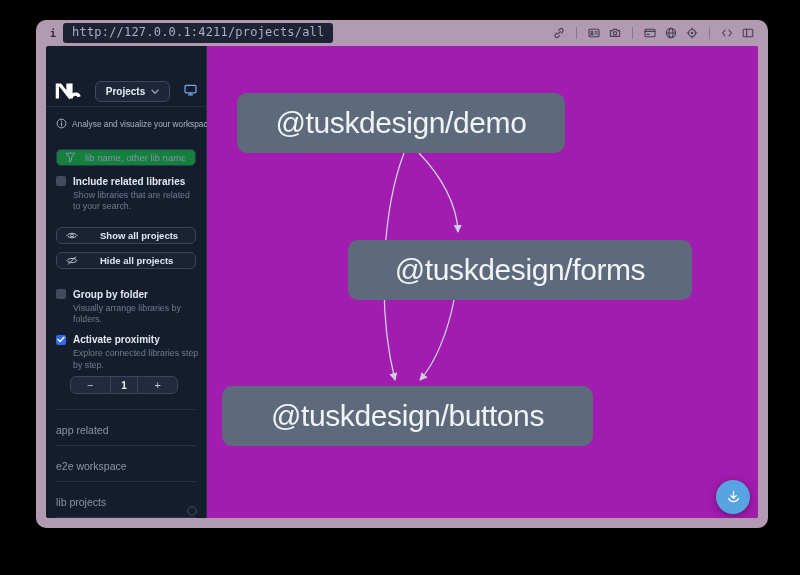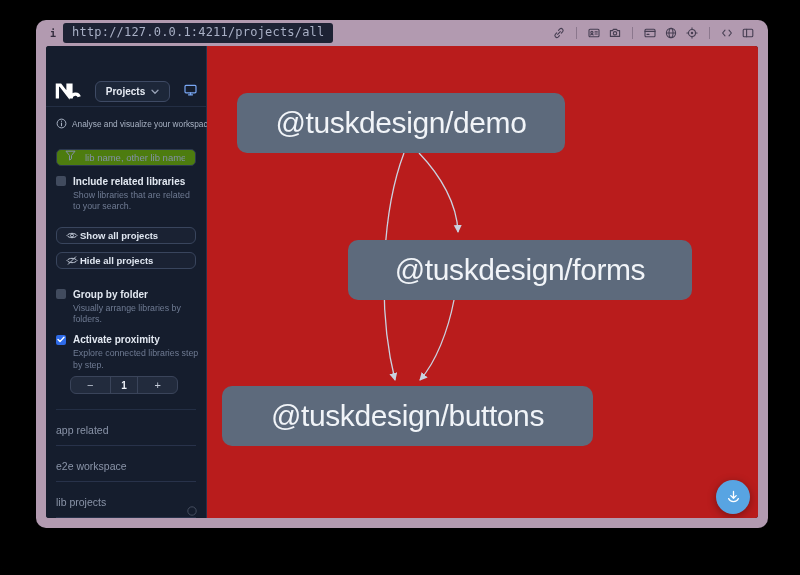--- a/index.html
+++ b/index.html
@@ -33,56 +33,56 @@
   .sb-header{height:36px;box-sizing:border-box;border-bottom:1px solid #232e44;display:flex;align-items:center;padding:0 9px;margin-top:32px;}
   .nx-logo{flex-shrink:0;cursor:default;}
   .proj-btn{
     margin:0 auto;display:flex;align-items:center;gap:6px;background:#1d2739;border:1px solid #3e4a64;
     border-radius:6px;padding:4px 10px;color:#e7ecf4;font-size:10px;font-weight:600;cursor:pointer;font-family:inherit;
   }
   .monitor-btn{flex-shrink:0;background:none;border:none;padding:0;cursor:pointer;}
   .tagline{display:flex;gap:5px;align-items:flex-start;margin:12px 10px 0;color:#a9b3c4;font-size:8.3px;white-space:nowrap;}
   .tagline svg{flex-shrink:0;margin-top:-1px;}
   .search{
-    margin:20px 10px 0;height:21px;box-sizing:border-box;display:flex;gap:7px;
-    background:#4d7c0f;border:1px solid #2c3850;border-radius:5px;padding:0 8px;
+    margin:20px 10px 0;height:21px;box-sizing:border-box;display:flex;align-items:center;gap:7px;
+    background:#15803d;border:1px solid #2c3850;border-radius:5px;padding:0 8px;
   }
   .search input{
     flex:1;min-width:0;background:transparent;border:none;outline:none;color:#dfe5ef;
     font-size:9.5px;font-family:inherit;
   }
   .search input::placeholder{color:#8391a8;}
   .check-group{margin:10px 10px 0;}
   .check-row{display:flex;align-items:center;gap:7px;cursor:pointer;}
   .cbox{width:10px;height:10px;border-radius:2px;background:#414b5e;flex-shrink:0;display:flex;align-items:center;justify-content:center;}
   .cbox.checked{background:#2e6be8;}
   .clabel{font-size:10px;font-weight:700;color:#e2e8f1;}
   .cdesc{margin:3px 0 0 17px;width:126px;font-size:8.8px;line-height:1.32;color:#6f7b93;}
   .sb-btn{
-    margin:8px 10px 0;height:21px;box-sizing:border-box;display:flex;align-items:center;gap:2px;width:140px;
+    margin:8px 10px 0;height:21px;box-sizing:border-box;display:flex;align-items:center;gap:22px;width:140px;
     background:#1a2233;border:1px solid #39455d;border-radius:6px;padding:0 9px;cursor:pointer;
     color:#dfe6f0;font-size:9.5px;font-weight:700;font-family:inherit;
   }
   .sb-btn:first-of-type{margin-top:14px;}
   .stepper{
     margin:5px 10px 0 24px;width:108px;height:22px;box-sizing:border-box;display:flex;
     background:#222b3d;border:1px solid #3a445a;border-radius:6px;overflow:hidden;
   }
   .stepper > *{flex:1;display:flex;align-items:center;justify-content:center;background:transparent;border:none;font-family:inherit;}
   .step-btn{color:#c4cbd8;font-size:11px;cursor:pointer;}
   .step-val{color:#eef2f8;font-size:10px;font-weight:700;border-left:1px solid #3a445a;border-right:1px solid #3a445a;}
   .sb-divider{margin:15px 10px 0;border-top:1px solid #232e44;}
   .section-row{
     margin:0 10px;padding:14px 0 9px;border-bottom:1px solid #28324a;cursor:pointer;
     color:#8a94a8;font-size:10.5px;
   }
   .help-hint{position:absolute;right:9px;bottom:2px;opacity:.35;cursor:pointer;}
 
   
-  .canvas{flex:1;position:relative;background:#b91c1c;}
+  .canvas{flex:1;position:relative;background:#a21caf;}
   .edges{position:absolute;inset:0;pointer-events:none;}
   .node{
     position:absolute;display:flex;align-items:center;justify-content:center;cursor:pointer;
     background:#5d6a7c;border-radius:10px;color:#f1f4f8;font-size:30px;letter-spacing:-.4px;
   }
   .fab{
     position:absolute;right:8px;bottom:4px;width:34px;height:34px;border-radius:50%;border:none;cursor:pointer;
     background:#58a4e2;display:flex;align-items:center;justify-content:center;box-shadow:0 2px 8px rgba(0,0,0,.35);
   }
 </style>

